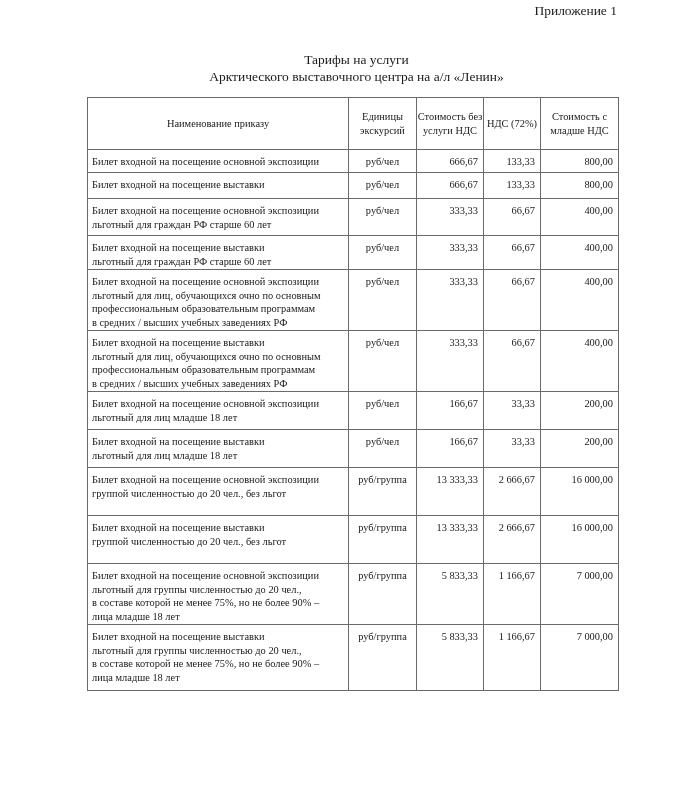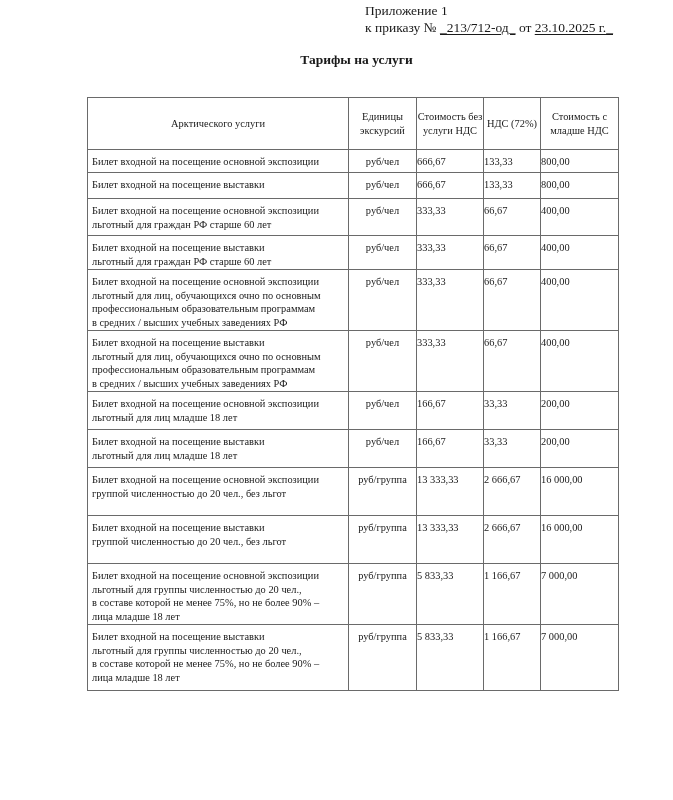--- a/index.html
+++ b/index.html
@@ -1,74 +1,69 @@
 <!DOCTYPE html>
 <html><head>
 <meta charset="utf-8">
 <style>
   html, body { margin: 0; padding: 0; background: #ffffff; }
   body {
     width: 673px; height: 800px; position: relative; overflow: hidden;
     font-family: "Liberation Serif", "DejaVu Serif", serif; color: #1a1a1a;
   }
   .appendix {
-    position: absolute; right: 60px; top: 2px; text-align: left;
+    position: absolute; right: 52px; top: 2px; text-align: center;
     font-size: 13.5px; line-height: 17px;
   }
   .appendix .line1 { padding-right: 4px; }
   .u { text-decoration: underline; text-underline-offset: 2px; }
   .title {
     position: absolute; left: 0; right: 0; top: 51px; text-align: center;
-    font-weight: bold; font-size: 13.5px; line-height: 17px; padding-left: 40px;
+    font-weight: normal; font-size: 13.5px; line-height: 17px; padding-left: 40px;
   }
   table.tariffs {
     position: absolute; left: 87px; top: 97px; width: 531px;
     border-collapse: collapse; table-layout: fixed; font-size: 10.4px;
   }
   table.tariffs td, table.tariffs th {
     border: 1.3px solid #6a6a6a; vertical-align: top; padding: 0;
     font-weight: normal; line-height: 13.7px;
   }
   th { vertical-align: middle !important; text-align: center; }
   col.c1 { width: 261px; } col.c2 { width: 68px; } col.c3 { width: 67px; }
   col.c4 { width: 57px; } col.c5 { width: 78px; }
   .hdr { height: 52px; }
   .sec td { padding: 8px 5px 0 5px; text-align: justify; text-align-last: left; }
   .name { padding: 5px 4px 0 4px !important; white-space: pre-line; }
   .unit { padding-top: 5px !important; text-align: center; margin-top: 12px; }
-  .num { padding: 5px 5px 0 0 !important; text-align: left; }
+  .num { padding: 5px 5px 0 0 !important; text-align: right; }
 </style>
 </head>
 <body>
 
 <div class="appendix">
   <div class="line1">Приложение 1</div>
-  <div>
-    <span>к приказу №</span>
-    <span class="u">_213/712-од_</span>
-    <span>от</span>
-    <span class="u">23.10.2025 г._</span>
-  </div>
 </div>
 
 <div class="title">
   <div>Тарифы на услуги</div>
+  <div>Арктического выставочного центра на а/л «Ленин»</div>
 </div>
 
 <table class="tariffs">
   <colgroup>
       <col class="c1">
       <col class="c2">
       <col class="c3">
       <col class="c4">
       <col class="c5">
     </colgroup>
   <thead>
     <tr class="hdr">
-      <th>Арктического услуги</th>
+      <th>Наименование приказу</th>
       <th>Единицы экскурсий</th>
       <th>Стоимость без услуги НДС</th>
       <th>НДС (72%)</th>
       <th>Стоимость с младше НДС</th>
     </tr>
   </thead>
   <tbody id="tbody">
       <tr style="height: 23px;">
         <td class="name">Билет входной на посещение основной экспозиции</td>
         <td class="unit">руб/чел</td>

